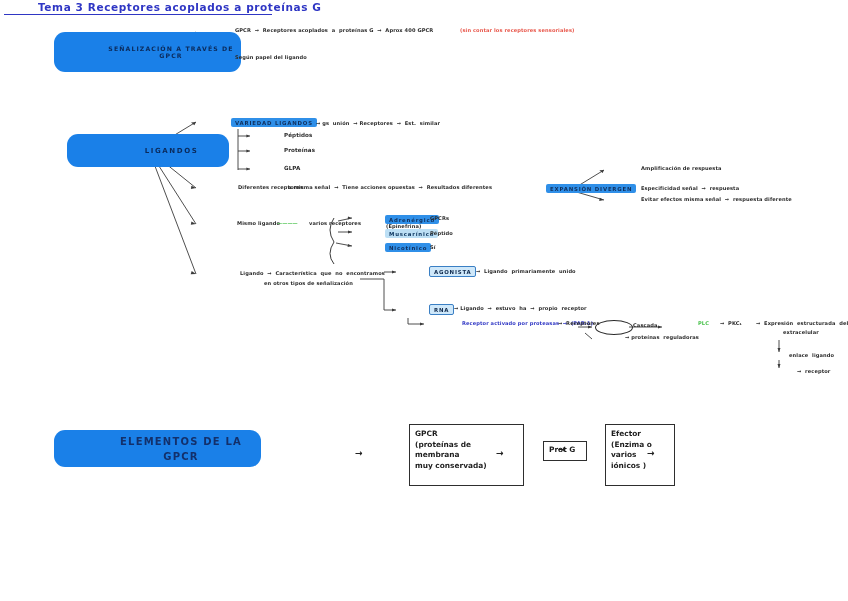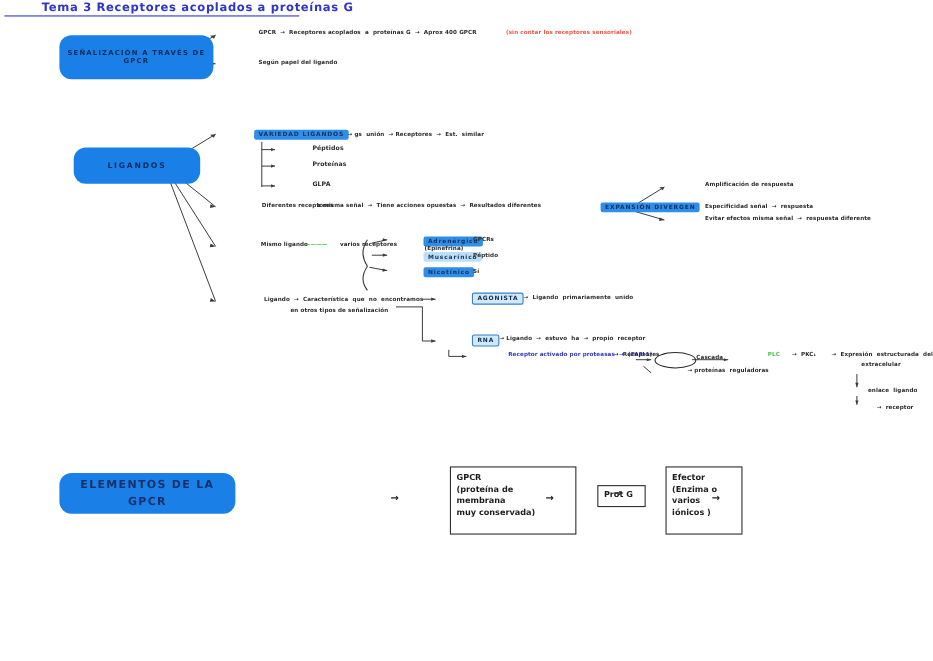--- a/index.html
+++ b/index.html
@@ -34,20 +34,21 @@
   
   .bigbox{
     position:absolute;
     background:#1a80e8;
     border-radius:11px;
     color:#0b2a5b;
     display:flex;align-items:center;justify-content:center;
     text-align:center;
     font-weight:700;
     letter-spacing:1.1px;
+    padding-left:47px;
   }
   #box-senalizacion{left:22px;top:32px;width:140px;height:40px;font-size:6.2px;}
   #box-ligandos{left:35px;top:134px;width:115px;height:33px;font-size:7px;letter-spacing:1.6px;}
   #box-elementos{left:22px;top:430px;width:160px;height:37px;font-size:10px;color:#13306b;letter-spacing:1.2px;}
   #box-elementos .inner{line-height:1.5;}
 
   
   .chip{
     position:absolute;
     background:#2f8fe8;
@@ -223,21 +224,21 @@
     <div class="inner">
       <div>ELEMENTOS  DE  LA</div>
       <div>GPCR</div>
     </div>
   </div>
 
   <div class="arrowglyph" style="left:355px;top:448px;">→</div>
 
   <div class="fbox hand" style="left:377px;top:424px;width:115px;height:62px;">
     <div>GPCR</div>
-    <div>(proteína de</div>
+    <div>(proteínas de</div>
     <div>membrana</div>
     <div>muy conservada)</div>
   </div>
   <div class="arrowglyph" style="left:496px;top:448px;">→</div>
 
   <div class="fbox hand" style="left:511px;top:441px;width:44px;height:20px;display:flex;align-items:flex-end;">
     <div>Prot G</div>
   </div>
   <div class="arrowglyph" style="left:558px;top:444px;">→</div>
 

